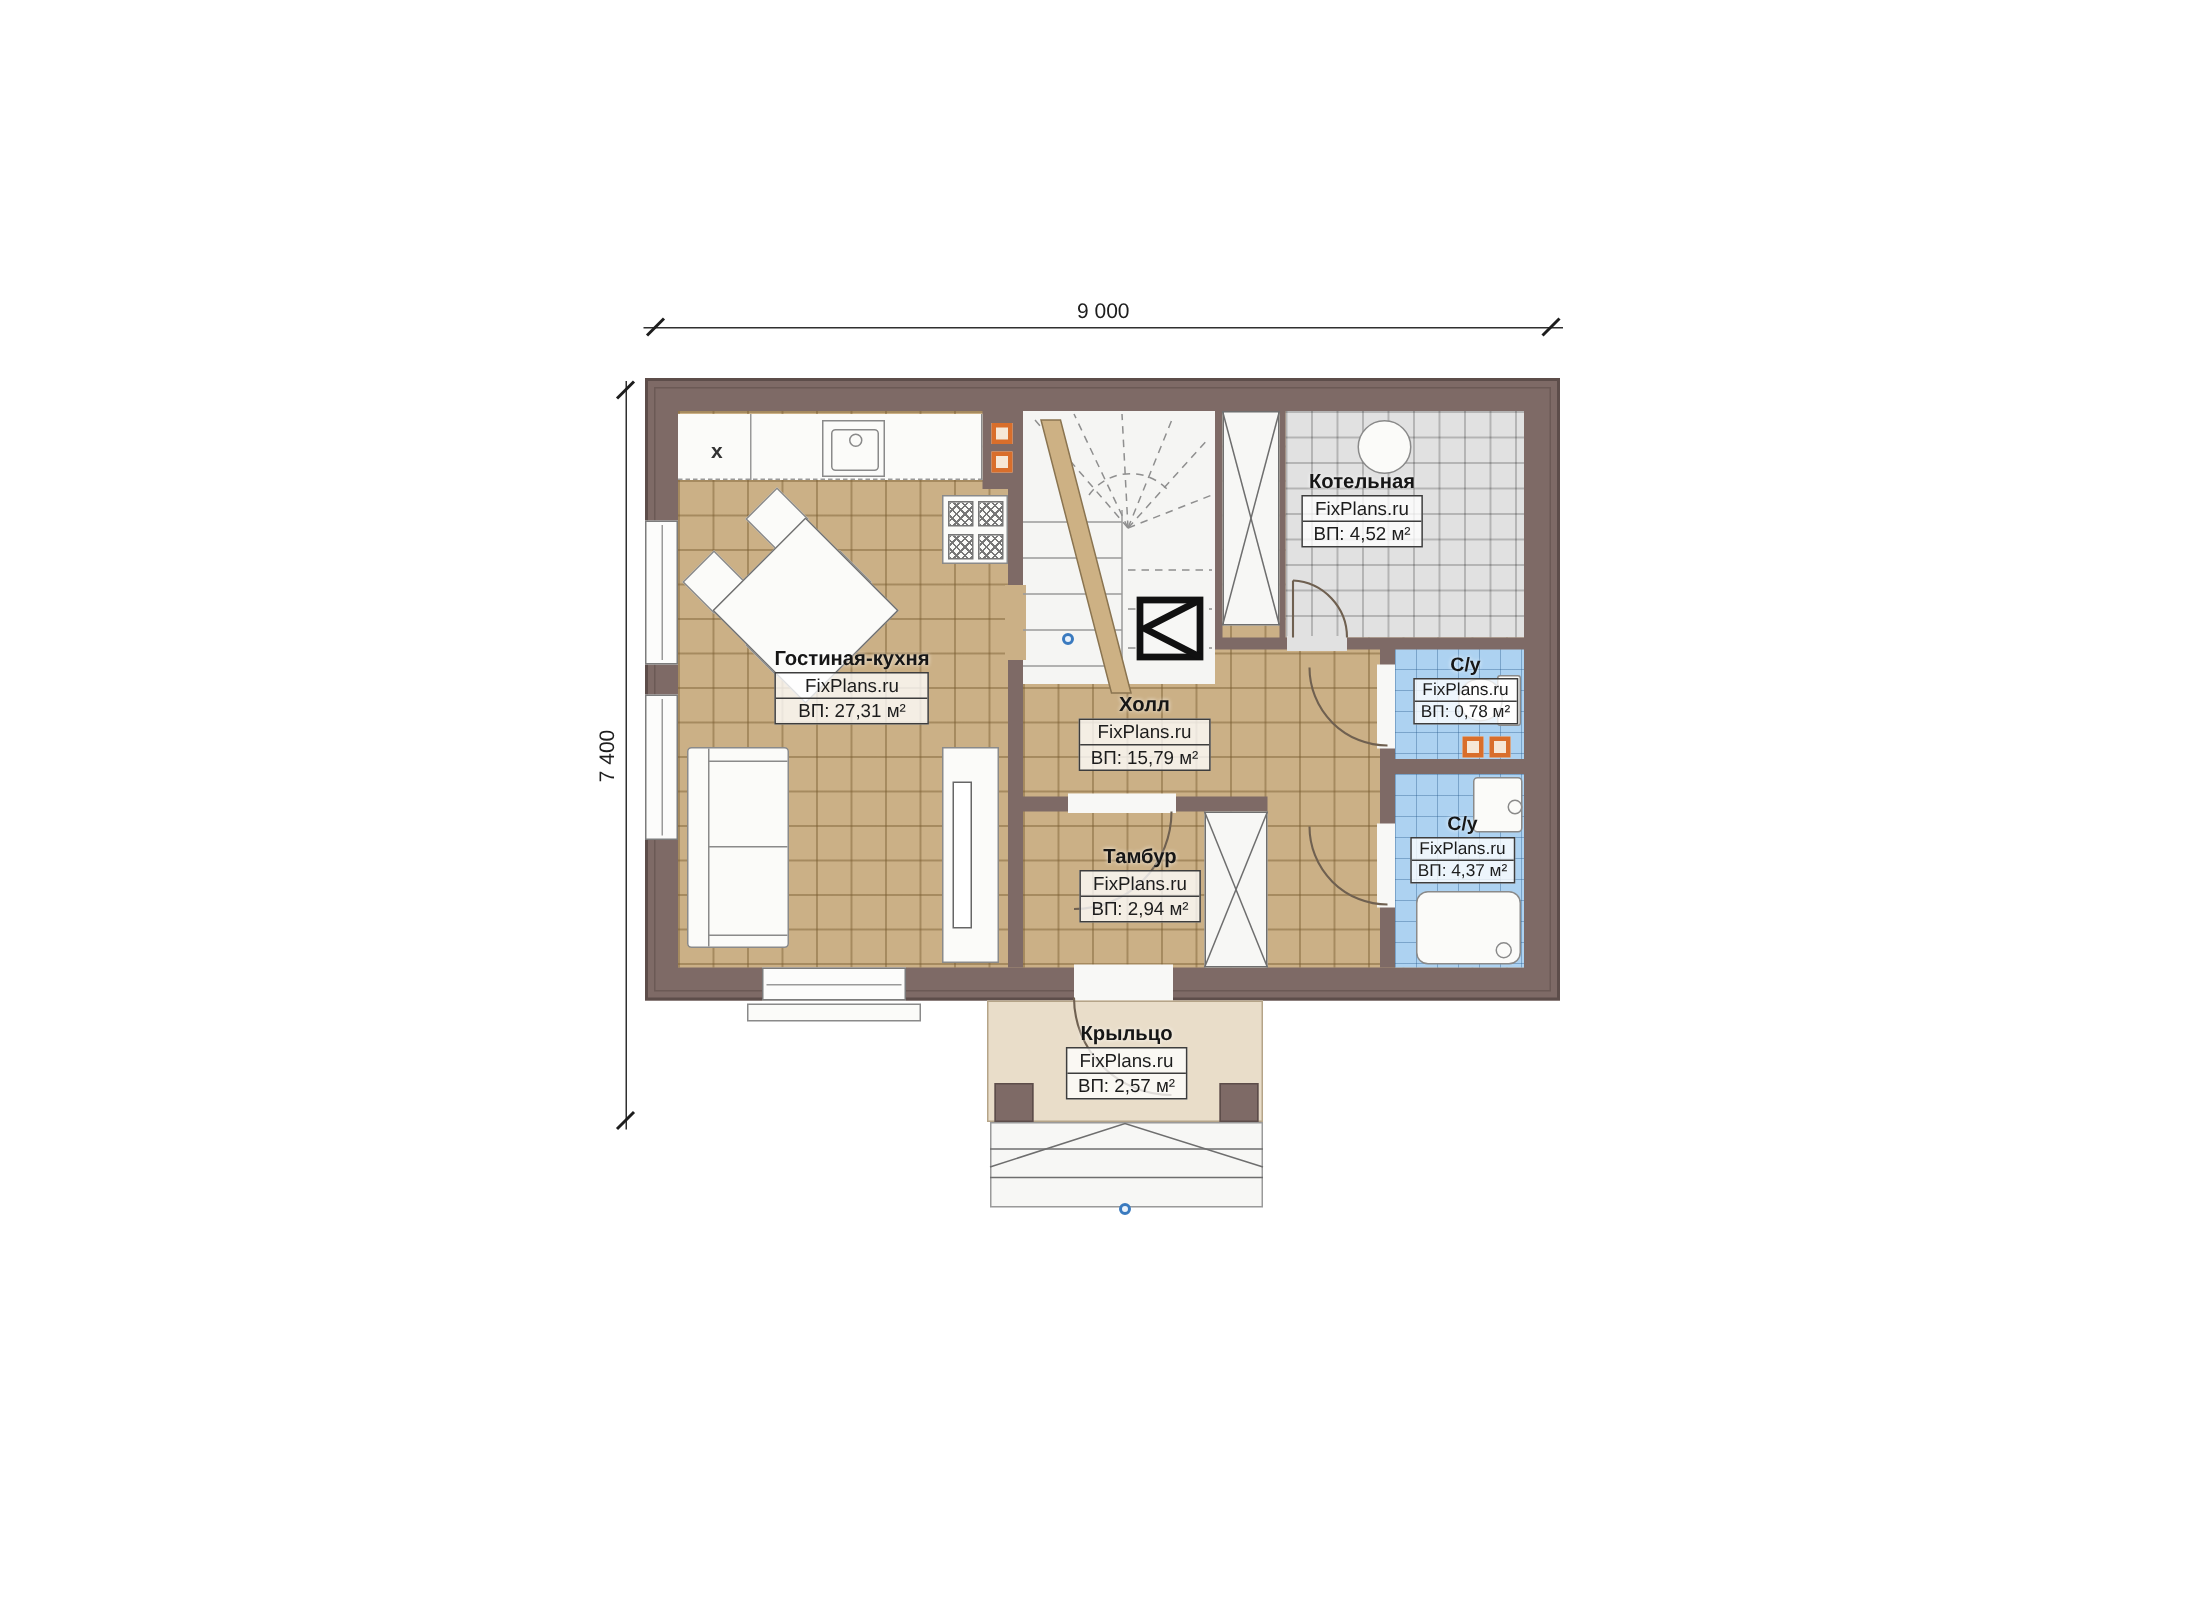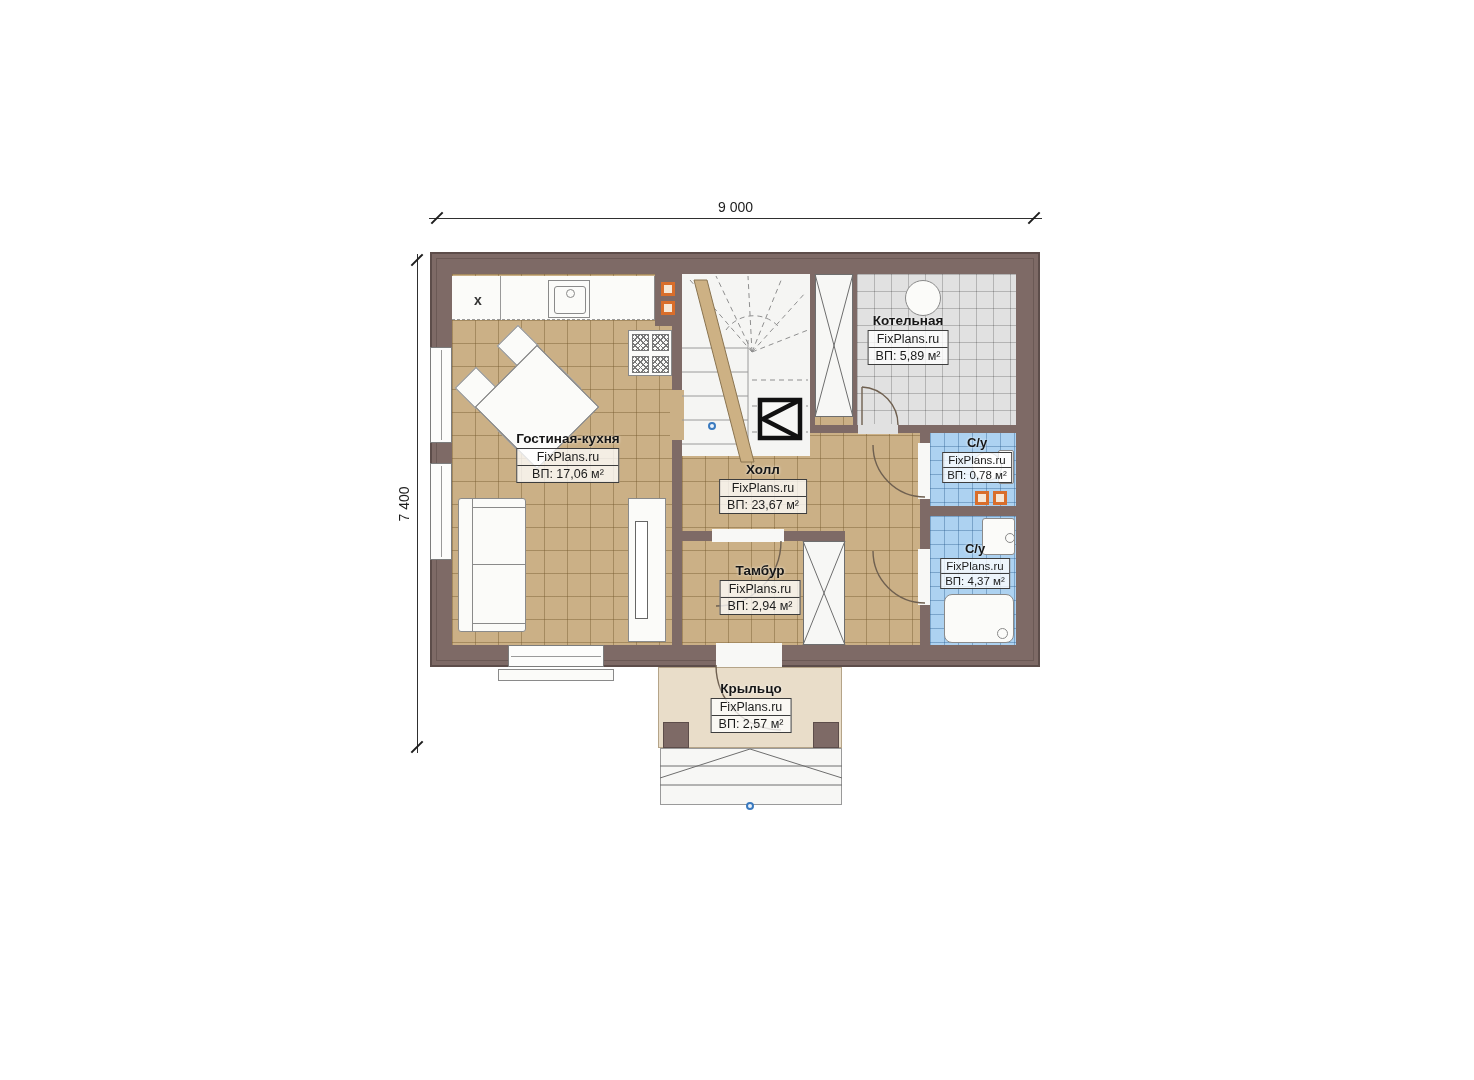--- a/index.html
+++ b/index.html
@@ -226,45 +226,45 @@
       <line x1="660" y1="766" x2="842" y2="766"></line>
       <line x1="660" y1="785" x2="842" y2="785"></line>
       <path d="M 660 778 L 750 749 L 842 778"></path>
     </g>
   </svg>
 
   <div class="room-label" style="left:568px;top:431px;">
     <div class="room-name">Гостиная-кухня</div>
     <div class="label-box">
       <div class="label-row">FixPlans.ru</div>
-      <div class="label-row">ВП: 17,06 м²</div>
+      <div class="label-row">ВП: 27,31 м²</div>
     </div>
   </div>
 
   <div class="room-label" style="left:763px;top:462px;">
     <div class="room-name">Холл</div>
     <div class="label-box">
       <div class="label-row">FixPlans.ru</div>
-      <div class="label-row">ВП: 23,67 м²</div>
+      <div class="label-row">ВП: 15,79 м²</div>
     </div>
   </div>
 
   <div class="room-label" style="left:760px;top:563px;">
     <div class="room-name">Тамбур</div>
     <div class="label-box">
       <div class="label-row">FixPlans.ru</div>
       <div class="label-row">ВП: 2,94 м²</div>
     </div>
   </div>
 
   <div class="room-label" style="left:908px;top:313px;">
     <div class="room-name">Котельная</div>
     <div class="label-box">
       <div class="label-row">FixPlans.ru</div>
-      <div class="label-row">ВП: 5,89 м²</div>
+      <div class="label-row">ВП: 4,52 м²</div>
     </div>
   </div>
 
   <div class="room-label small" style="left:977px;top:435px;">
     <div class="room-name">С/у</div>
     <div class="label-box">
       <div class="label-row">FixPlans.ru</div>
       <div class="label-row">ВП: 0,78 м²</div>
     </div>
   </div>

